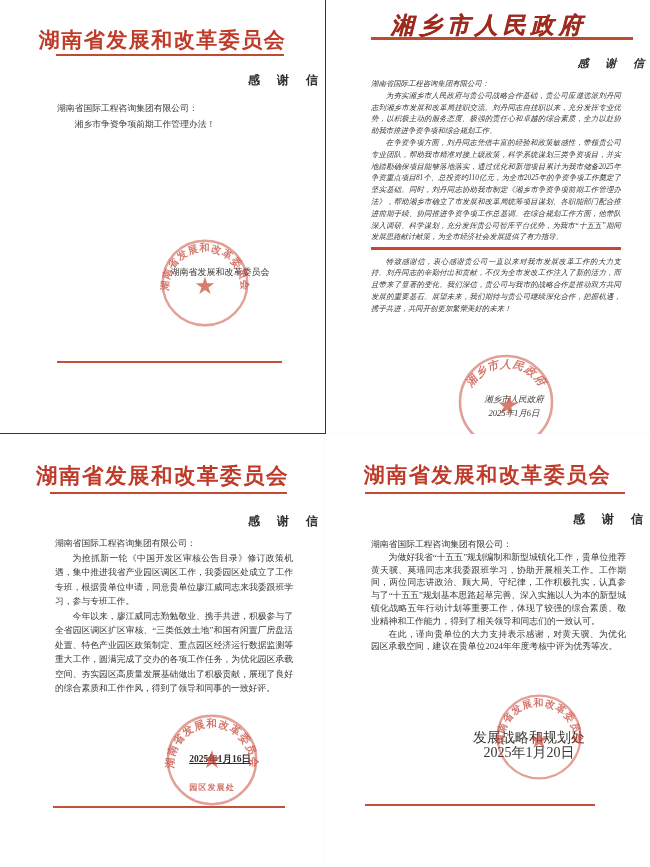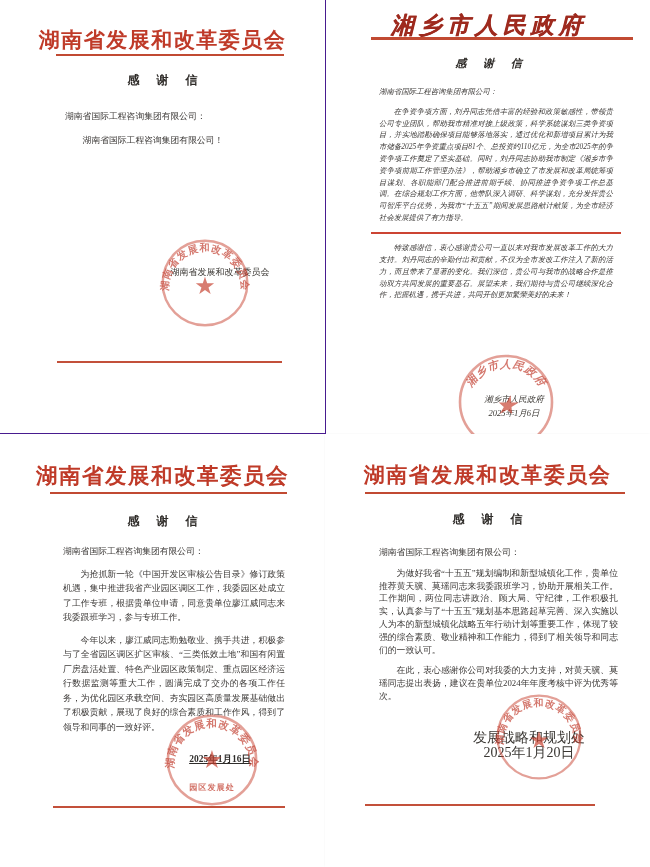--- a/index.html
+++ b/index.html
@@ -21,32 +21,32 @@
   .page-tr .org-title { top:10px; font-size:23px; letter-spacing:5px; color:#9e2a1e; text-shadow:0.5px 0 0 #9e2a1e; }
   .page-bl .org-title { top:27px; font-size:21.5px; }
   .page-br .org-title { top:27px; font-size:21px; }
 
   .head-rule { position:absolute; height:2px; background:#c14a32; }
   .page-tl .head-rule { top:54px; left:56px; width:228px; }
   .page-tr .head-rule { top:37px; left:45px; width:262px; height:2.5px; }
   .page-bl .head-rule { top:58px; left:50px; width:237px; }
   .page-br .head-rule { top:58px; left:40px; width:260px; }
 
-  .letter-title { position:absolute; left:0; width:100%; text-align:center; font-weight:bold; color:#2e2b28; font-size:12px; letter-spacing:7px; text-indent:7px; }
+  .letter-title { position:absolute; left:0; width:100%; text-align:right; font-weight:bold; color:#2e2b28; font-size:12px; letter-spacing:7px; text-indent:7px; }
   .page-tl .letter-title { top:72px; }
   .page-tr .letter-title { top:56px; font-size:11px; }
   .page-bl .letter-title { top:79px; }
   .page-br .letter-title { top:77px; }
 
   .body { position:absolute; top:0; left:0; right:0; bottom:0; box-sizing:border-box; color:#3b3836; text-align:justify; }
   .page-tl .body { padding:100px 33px 0 57px; font-size:8.8px; line-height:16.2px; }
   .page-tr .body { padding:78px 30px 0 45px;  font-size:7.4px; line-height:11.8px; }
   .page-bl .body { padding:102px 32px 0 55px; font-size:8.8px; line-height:14.5px; }
   .page-br .body { padding:104px 24px 0 46px; font-size:8.8px; line-height:12.8px; }
-  .body p { margin:8px; text-indent:2em; }
+  .body p { margin:0; text-indent:2em; }
   .body .salutation { text-indent:0; }
 
   .mid-rule { height:2.5px; background:#cc4433; margin:4px 0 6px 0; }
 
   .sign { position:absolute; text-align:center; color:#3a3733; }
   .sign div { margin:0; }
   .page-tl .sign { top:264px; left:140px; width:160px; font-size:9px;  line-height:17px; }
   .page-tr .sign { top:392px; left:108px; width:160px; font-size:8.5px; line-height:14px; }
   .page-br .sign { top:296px; left:124px; width:160px; font-size:14px; line-height:15px; }
   .page-bl .sign { top:318px; left:140px; width:160px; font-size:9.5px; line-height:15px; color:#2f2d2b; font-weight:bold;text-decoration:underline; }
@@ -70,21 +70,21 @@
 <body>
 
 <div class="canvas">
 
   <section class="page page-tl">
     <div class="org-title">湖南省发展和改革委员会</div>
     <div class="head-rule"></div>
     <div class="letter-title">感 谢 信</div>
     <div class="body">
       <p class="salutation">湖南省国际工程咨询集团有限公司：</p>
-      <p>湖南省国际工程咨询集团有限公司！</p>
+      <p>湘乡市争资争项前期工作管理办法！</p>
     </div>
     <div class="sign">
       <div>湖南省发展和改革委员会</div>
     </div>
     <svg class="seal" viewBox="0 0 100 100">
       <defs>
           <path id="arc-tl" d="M 12,68 A 40,40 0 1 1 88,68" fill="none"></path>
         </defs>
       <circle class="seal-ring-circle" cx="50" cy="50" r="46"></circle>
       <text class="seal-arc-text"><textPath href="#arc-tl" startOffset="50%" text-anchor="middle">湖南省发展和改革委员会</textPath></text>
@@ -92,20 +92,21 @@
     </svg>
     <div class="footer-rule"></div>
   </section>
 
   <section class="page page-tr">
     <div class="org-title">湘乡市人民政府</div>
     <div class="head-rule"></div>
     <div class="letter-title">感 谢 信</div>
     <div class="body">
       <p class="salutation">湖南省国际工程咨询集团有限公司：</p>
+      <p>为夯实湘乡市人民政府与贵公司战略合作基础，贵公司应邀选派刘丹同志到湘乡市发展和改革局挂职交流。刘丹同志自挂职以来，充分发挥专业优势，以积极主动的服务态度、极强的责任心和卓越的综合素质，全力以赴协助我市推进争资争项和综合规划工作。</p>
       <p>在争资争项方面，刘丹同志凭借丰富的经验和政策敏感性，带领贵公司专业团队，帮助我市精准对接上级政策，科学系统谋划三类争资项目，并实地踏勘确保项目能够落地落实，通过优化和新增项目累计为我市储备2025年争资重点项目81个、总投资约110亿元，为全市2025年的争资争项工作奠定了坚实基础。同时，刘丹同志协助我市制定《湘乡市争资争项前期工作管理办法》，帮助湘乡市确立了市发展和改革局统筹项目谋划、各职能部门配合推进前期手续、协同推进争资争项工作总基调。在综合规划工作方面，他带队深入调研、科学谋划，充分发挥贵公司智库平台优势，为我市“十五五”期间发展思路献计献策，为全市经济社会发展提供了有力指导。</p>
       <div class="mid-rule"></div>
       <p>特致感谢信，衷心感谢贵公司一直以来对我市发展改革工作的大力支持。刘丹同志的辛勤付出和贡献，不仅为全市发改工作注入了新的活力，而且带来了显著的变化。我们深信，贵公司与我市的战略合作是推动双方共同发展的重要基石。展望未来，我们期待与贵公司继续深化合作，把握机遇，携手共进，共同开创更加繁荣美好的未来！</p>
     </div>
     <div class="sign">
       <div>湘乡市人民政府</div>
       <div>2025年1月6日</div>
     </div>
     <svg class="seal" viewBox="0 0 100 100">
       <defs>
@@ -141,21 +142,21 @@
     <div class="footer-rule"></div>
   </section>
 
   <section class="page page-br">
     <div class="org-title">湖南省发展和改革委员会</div>
     <div class="head-rule"></div>
     <div class="letter-title">感 谢 信</div>
     <div class="body">
       <p class="salutation">湖南省国际工程咨询集团有限公司：</p>
       <p>为做好我省“十五五”规划编制和新型城镇化工作，贵单位推荐黄天骥、莫瑶同志来我委跟班学习，协助开展相关工作。工作期间，两位同志讲政治、顾大局、守纪律，工作积极扎实，认真参与了“十五五”规划基本思路起草完善、深入实施以人为本的新型城镇化战略五年行动计划等重要工作，体现了较强的综合素质、敬业精神和工作能力，得到了相关领导和同志们的一致认可。</p>
-      <p>在此，衷心感谢你公司对我委的大力支持，对黄天骥、莫瑶同志提出表扬，建议在贵单位2024年年度考核中评为优秀等次。</p>
+      <p>在此，谨向贵单位的大力支持表示感谢，对黄天骥、为优化园区承载空间，建议在贵单位2024年年度考核中评为优秀等次。</p>
     </div>
     <div class="sign">
       <div>发展战略和规划处</div>
       <div>2025年1月20日</div>
     </div>
     <svg class="seal" viewBox="0 0 100 100">
       <defs>
           <path id="arc-br" d="M 12,68 A 40,40 0 1 1 88,68" fill="none"></path>
         </defs>
       <circle class="seal-ring-circle" cx="50" cy="50" r="46"></circle>

